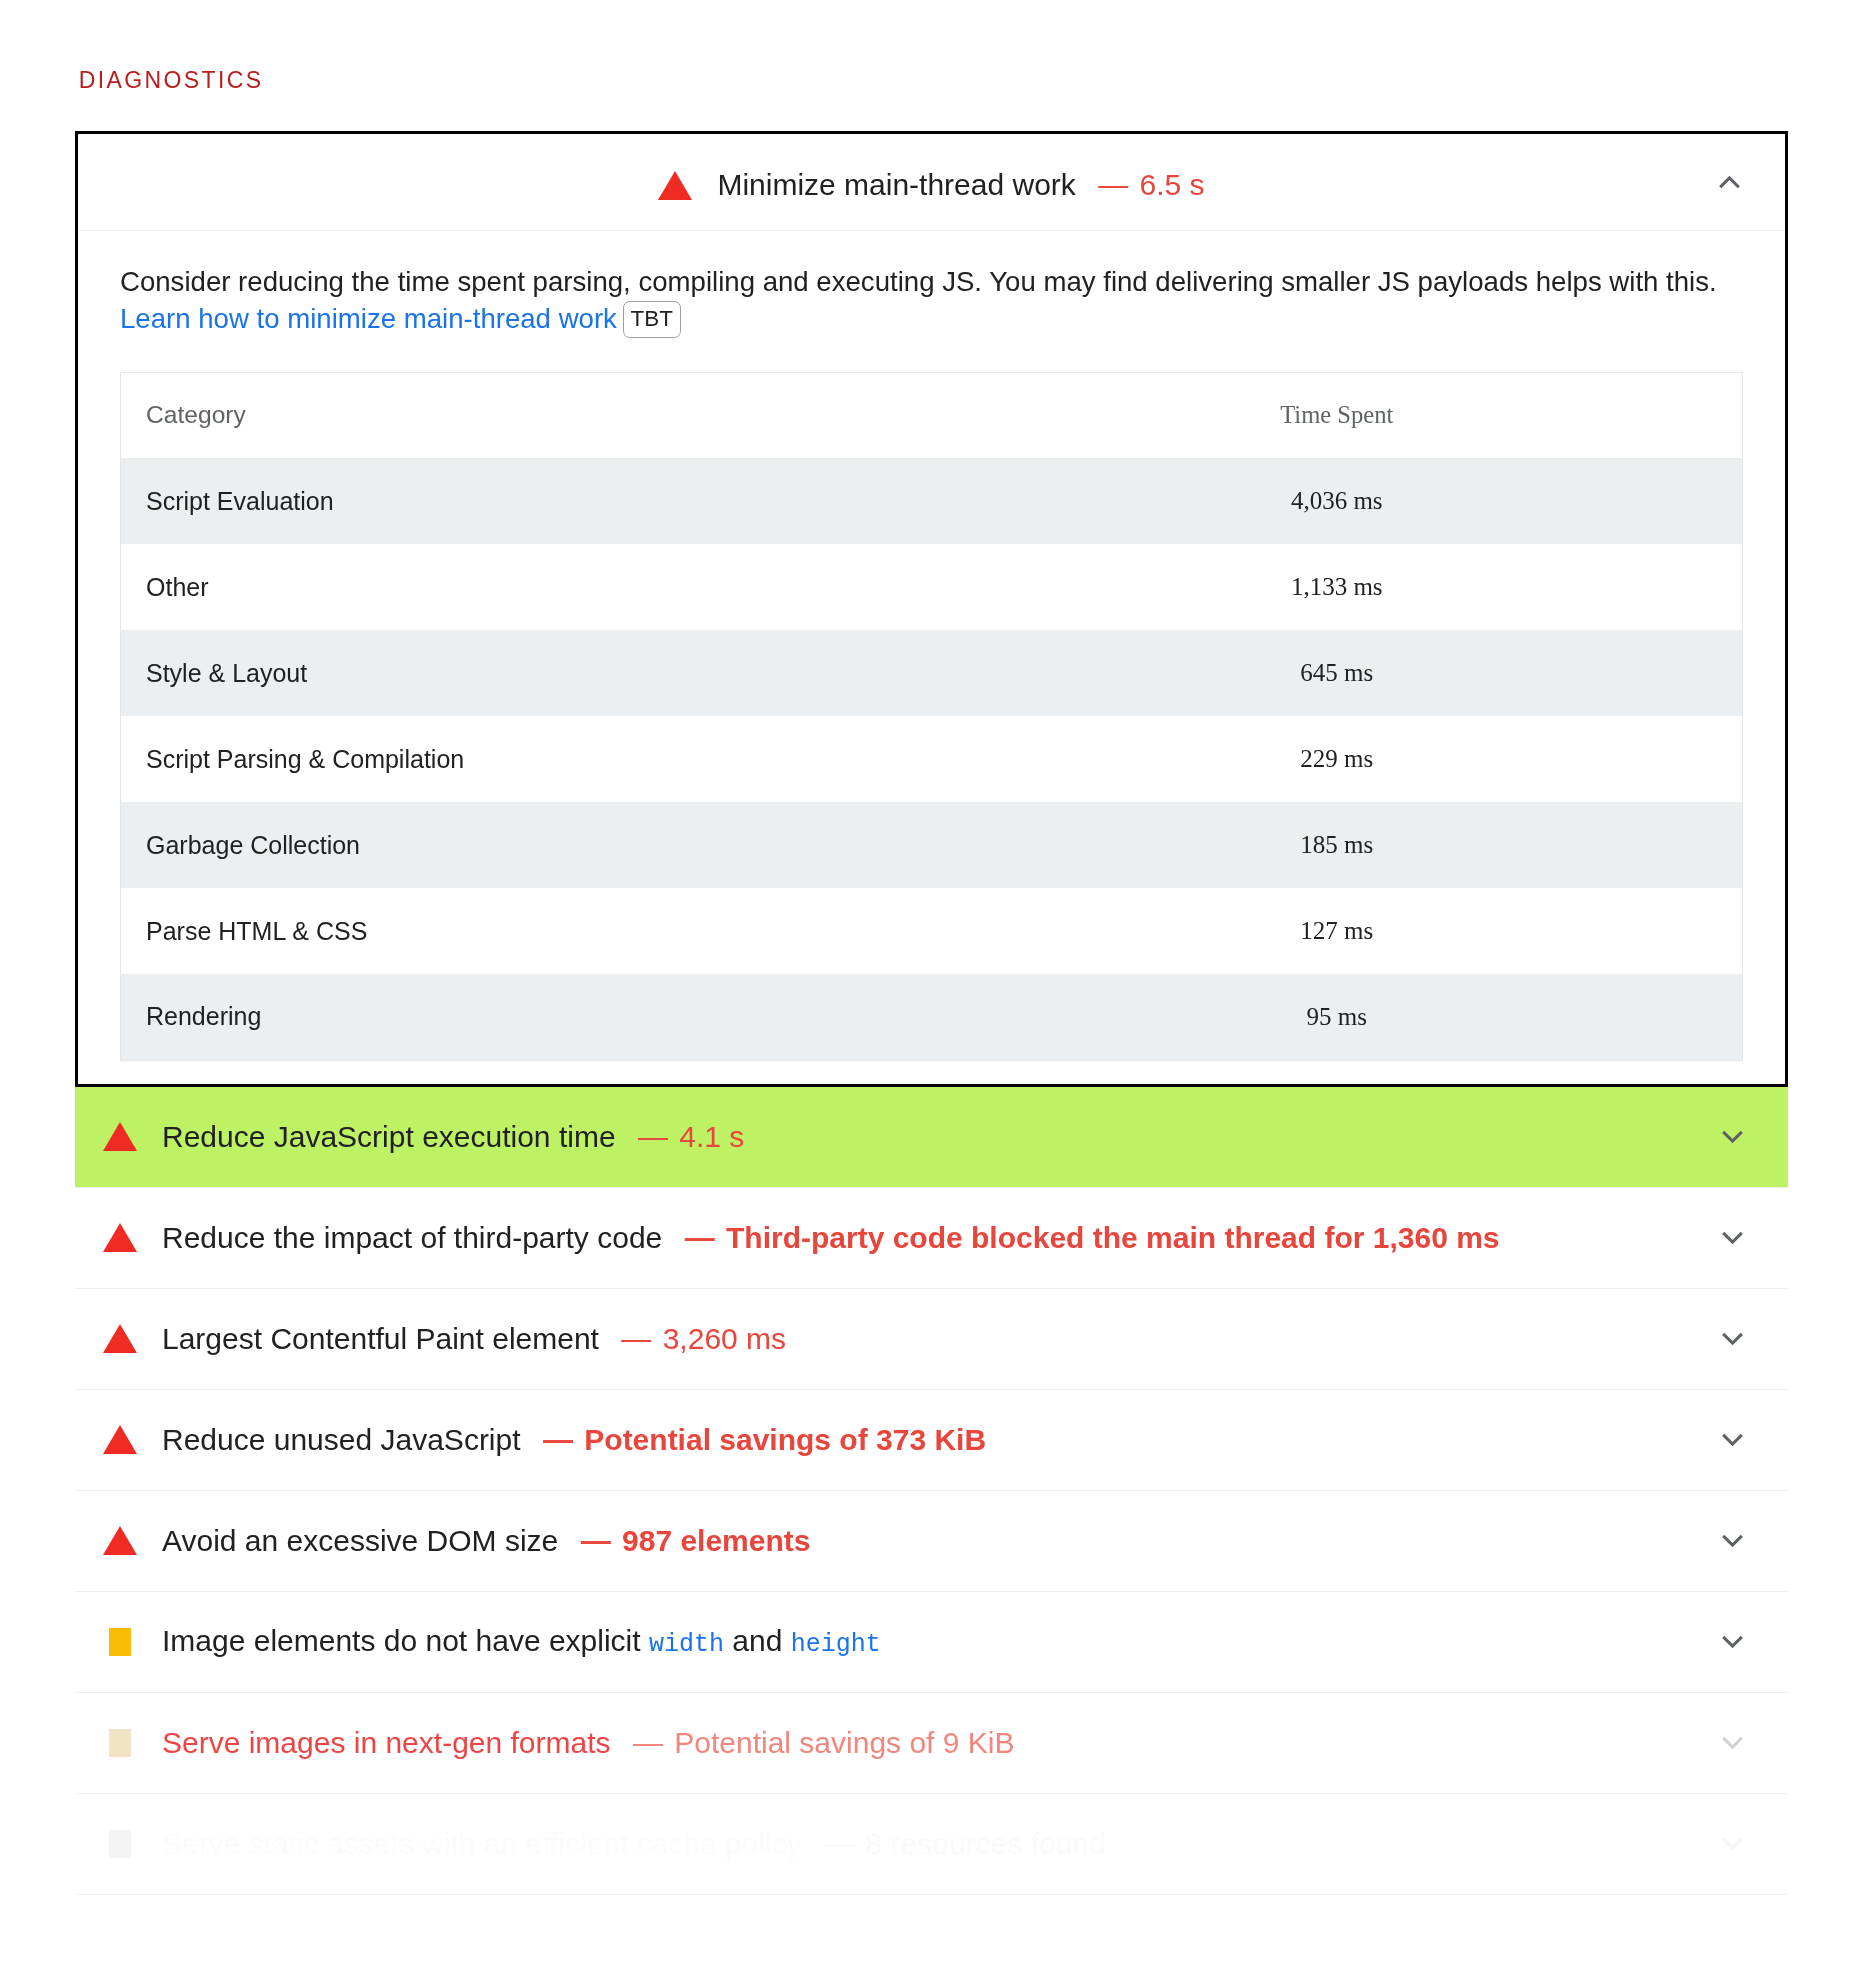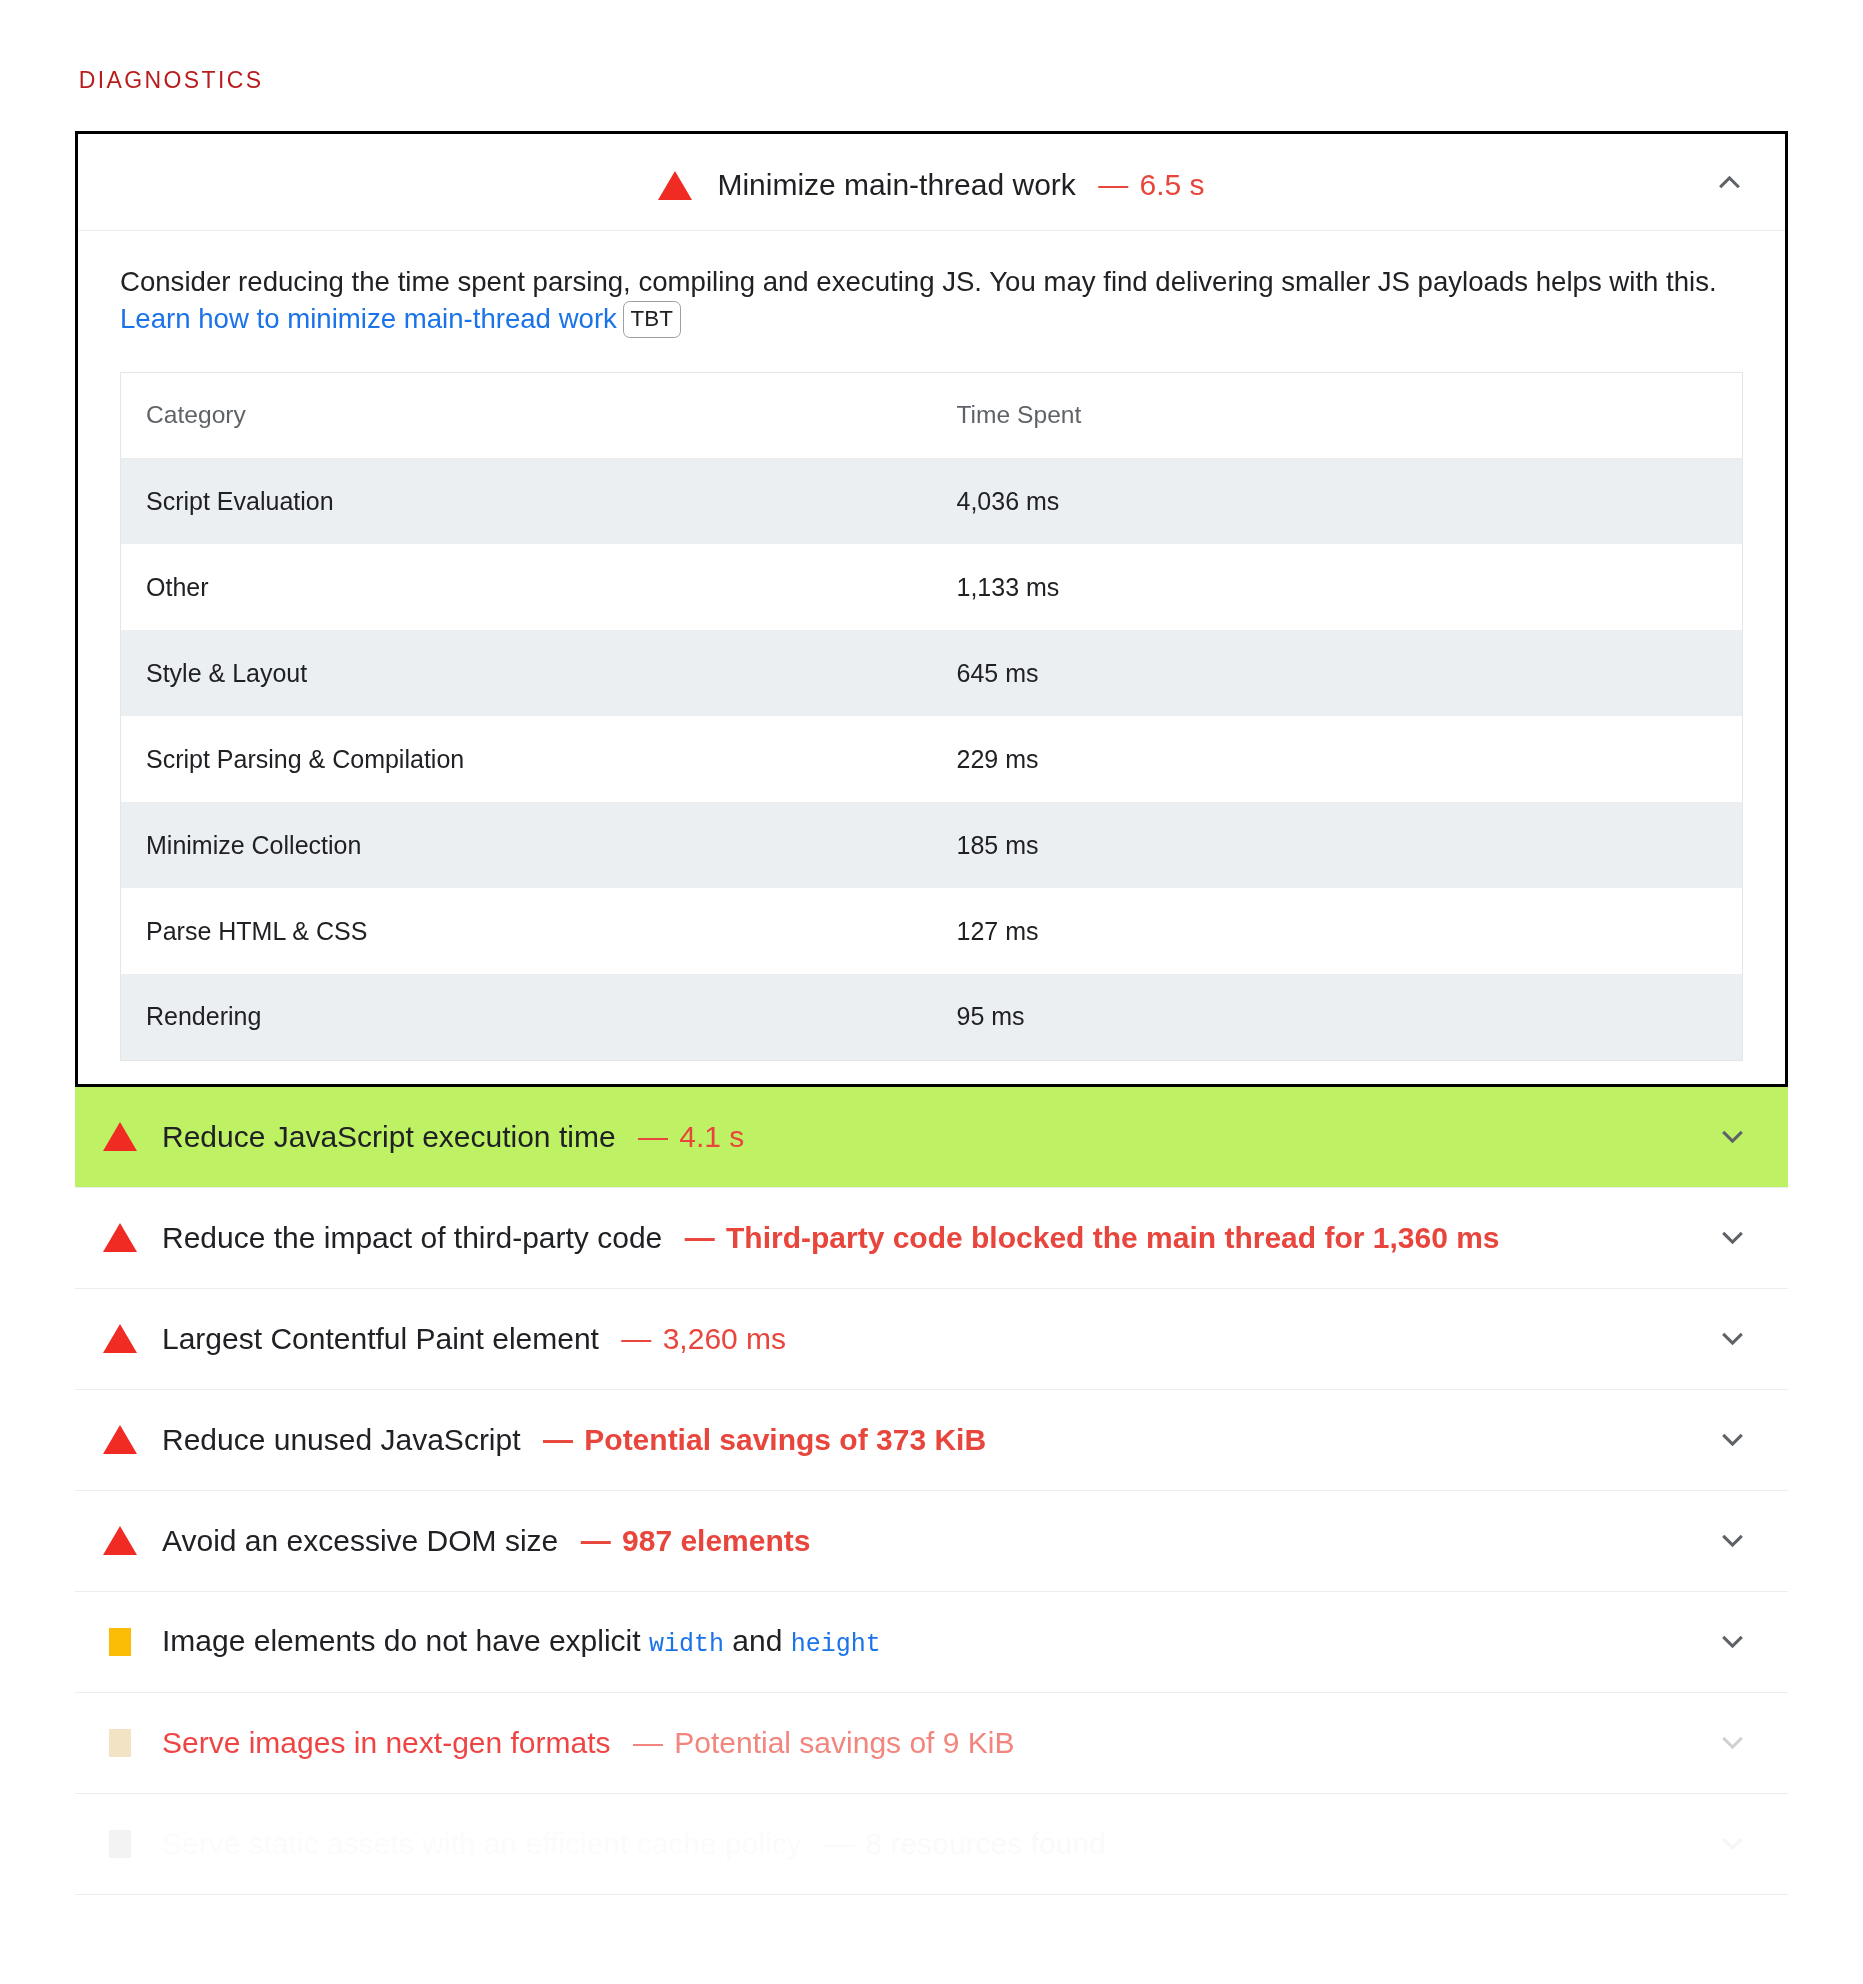--- a/index.html
+++ b/index.html
@@ -151,21 +151,21 @@
     height: 86px;
     font-size: 25px;
     box-sizing: border-box;
   }
   .tbl th {
     color: #5f6368;
     font-size: 24.6px;
     background: #ffffff;
     border-bottom: 1.5px solid #e9ebec;
   }
-  .tbl th.num, .tbl td.num { text-align: left; }
+  .tbl th.num, .tbl td.num { text-align: center; font-family: Liberation Serif, serif; }
   .tbl td { color: #202124; }
   .tbl tbody tr:nth-child(odd) { background: #eceff1; }
   .tbl tbody tr:nth-child(even) { background: #ffffff; }
 
   
   .audit-row {
     display: flex;
     align-items: center;
     height: 101px;
     padding: 0 28px;
@@ -231,21 +231,21 @@
           </tr>
           <tr>
             <td>Style &amp; Layout</td>
             <td class="num">645 ms</td>
           </tr>
           <tr>
             <td>Script Parsing &amp; Compilation</td>
             <td class="num">229 ms</td>
           </tr>
           <tr>
-            <td>Minimize Collection</td>
+            <td>Garbage Collection</td>
             <td class="num">185 ms</td>
           </tr>
           <tr>
             <td>Parse HTML &amp; CSS</td>
             <td class="num">127 ms</td>
           </tr>
           <tr>
             <td>Rendering</td>
             <td class="num">95 ms</td>
           </tr>

